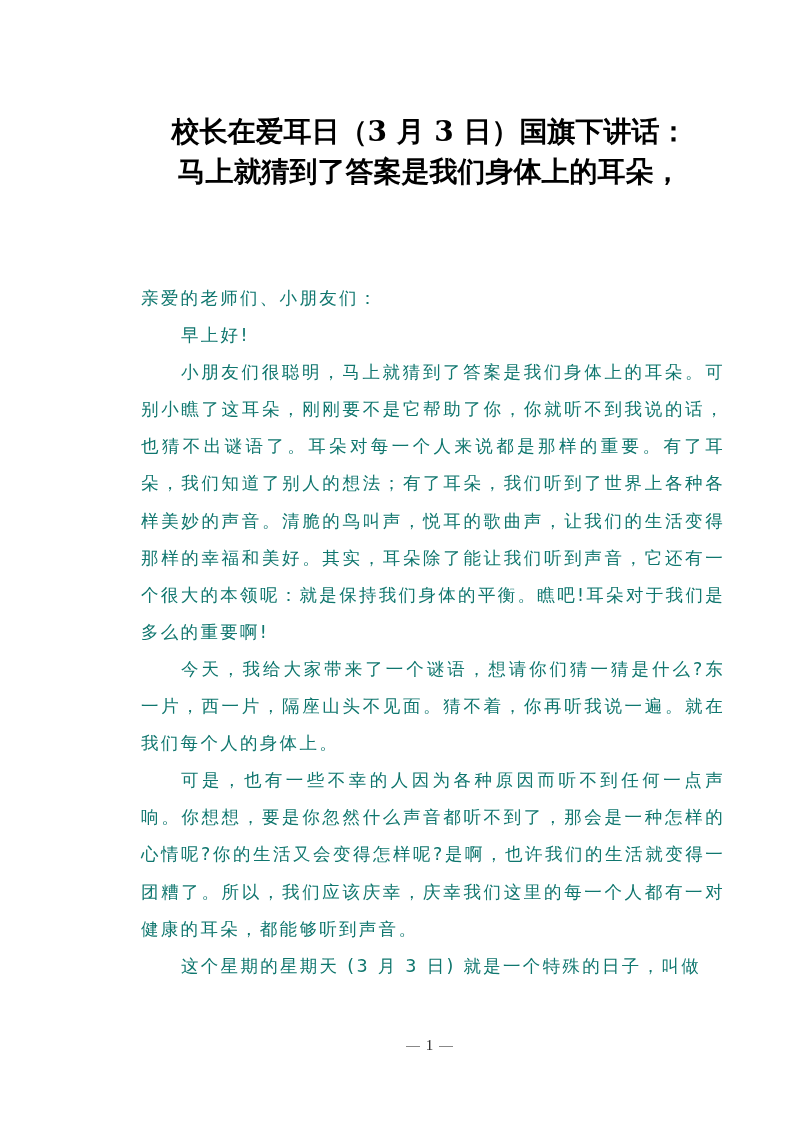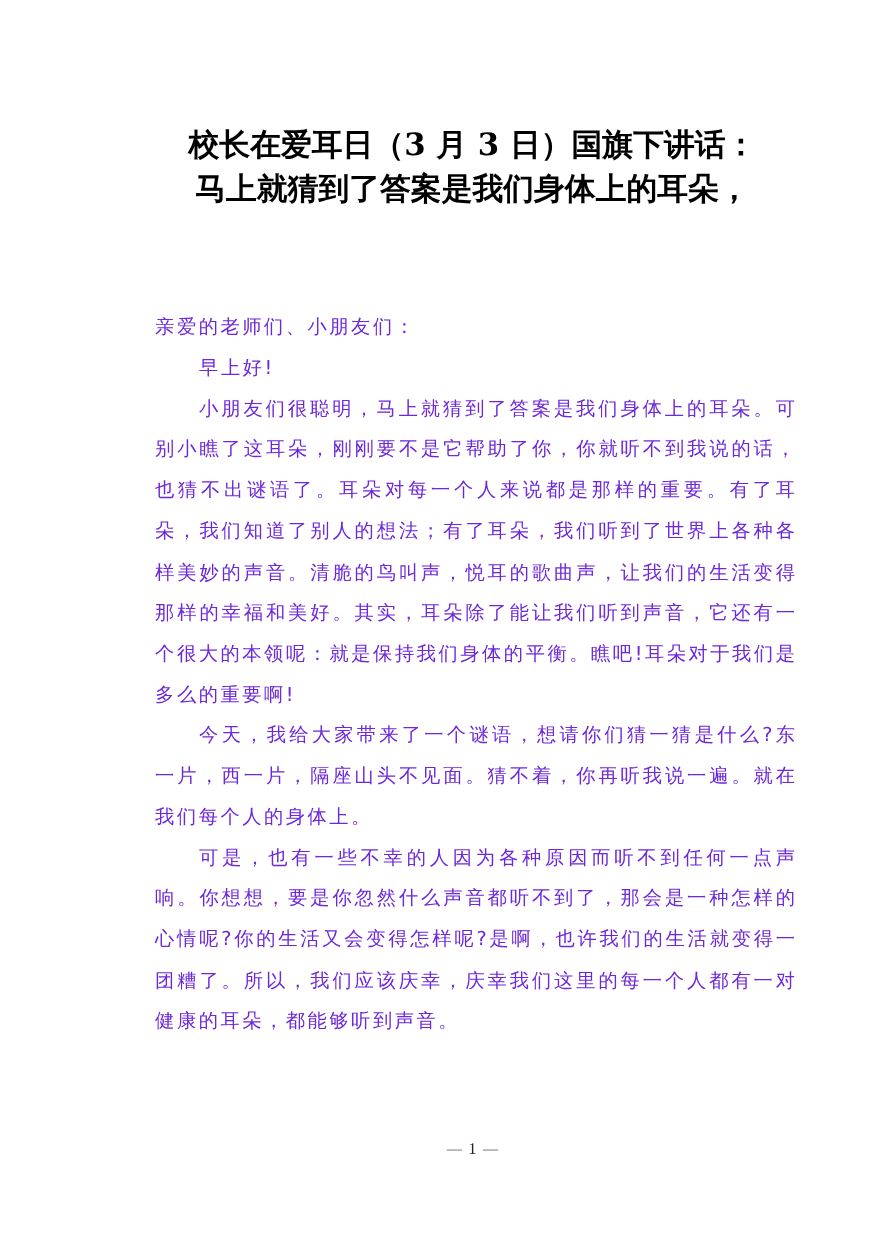--- a/index.html
+++ b/index.html
@@ -6,38 +6,39 @@
   body { width: 793px; height: 1122px; position: relative; overflow: hidden; }
   .page { position: absolute; left: 16px; top: 0; width: 793px; height: 911px; background: #fff; margin-left: 17px; }
   .title { position: absolute; left: 0; width: 793px; text-align: center;
     font-family: "DejaVu Serif", "Liberation Serif", serif; font-weight: bold;
     font-size: 28px; color: #000; line-height: 40px; white-space: nowrap; }
   .t1 { top: 112px; }
   .t2 { top: 152px; }
   .t3 { top: 192px; }
   .body-text { position: absolute; left: 108px; top: 280px; width: 584px;
     font-family: "DejaVu Sans", "Liberation Sans", sans-serif;
-    font-size: 17.5px; line-height: 37.1px; color: #6d28d9; letter-spacing: 2.3px; }
+    font-size: 17.5px; line-height: 37.1px; color: #0f766e; letter-spacing: 2.3px; }
   .para { margin: 0; text-align: justify; text-align-last: left; }
   .indent { text-indent: 40px; }
   .footer { position: absolute; top: 1037px; left: 0; width: 793px; text-align: center;
     font-family: "Liberation Serif", serif; font-size: 15px; color: #222; }
   .dash { display: inline-block; width: 14px; height: 1px; background: #888; vertical-align: middle; margin: 0 6px; }
 </style>
 </head>
 <body>
 
 <div class="page">
   <div class="title t1">校长在爱耳日（3 月 3 日）国旗下讲话：</div>
   <div class="title t2">马上就猜到了答案是我们身体上的耳朵，</div>
 
   <div class="body-text">
     <p class="para">亲爱的老师们、小朋友们：</p>
     <p class="para indent">早上好!</p>
     <p class="para indent">小朋友们很聪明，马上就猜到了答案是我们身体上的耳朵。可别小瞧了这耳朵，刚刚要不是它帮助了你，你就听不到我说的话，也猜不出谜语了。耳朵对每一个人来说都是那样的重要。有了耳朵，我们知道了别人的想法；有了耳朵，我们听到了世界上各种各样美妙的声音。清脆的鸟叫声，悦耳的歌曲声，让我们的生活变得那样的幸福和美好。其实，耳朵除了能让我们听到声音，它还有一个很大的本领呢：就是保持我们身体的平衡。瞧吧!耳朵对于我们是多么的重要啊!</p>
     <p class="para indent">今天，我给大家带来了一个谜语，想请你们猜一猜是什么?东一片，西一片，隔座山头不见面。猜不着，你再听我说一遍。就在我们每个人的身体上。</p>
     <p class="para indent">可是，也有一些不幸的人因为各种原因而听不到任何一点声响。你想想，要是你忽然什么声音都听不到了，那会是一种怎样的心情呢?你的生活又会变得怎样呢?是啊，也许我们的生活就变得一团糟了。所以，我们应该庆幸，庆幸我们这里的每一个人都有一对健康的耳朵，都能够听到声音。</p>
+    <p class="para indent">这个星期的星期天 (3 月 3 日) 就是一个特殊的日子，叫做</p>
   </div>
 
   <div class="footer">
     <span class="dash"></span><span>1</span><span class="dash"></span>
   </div>
 </div>
 
 </body></html>

